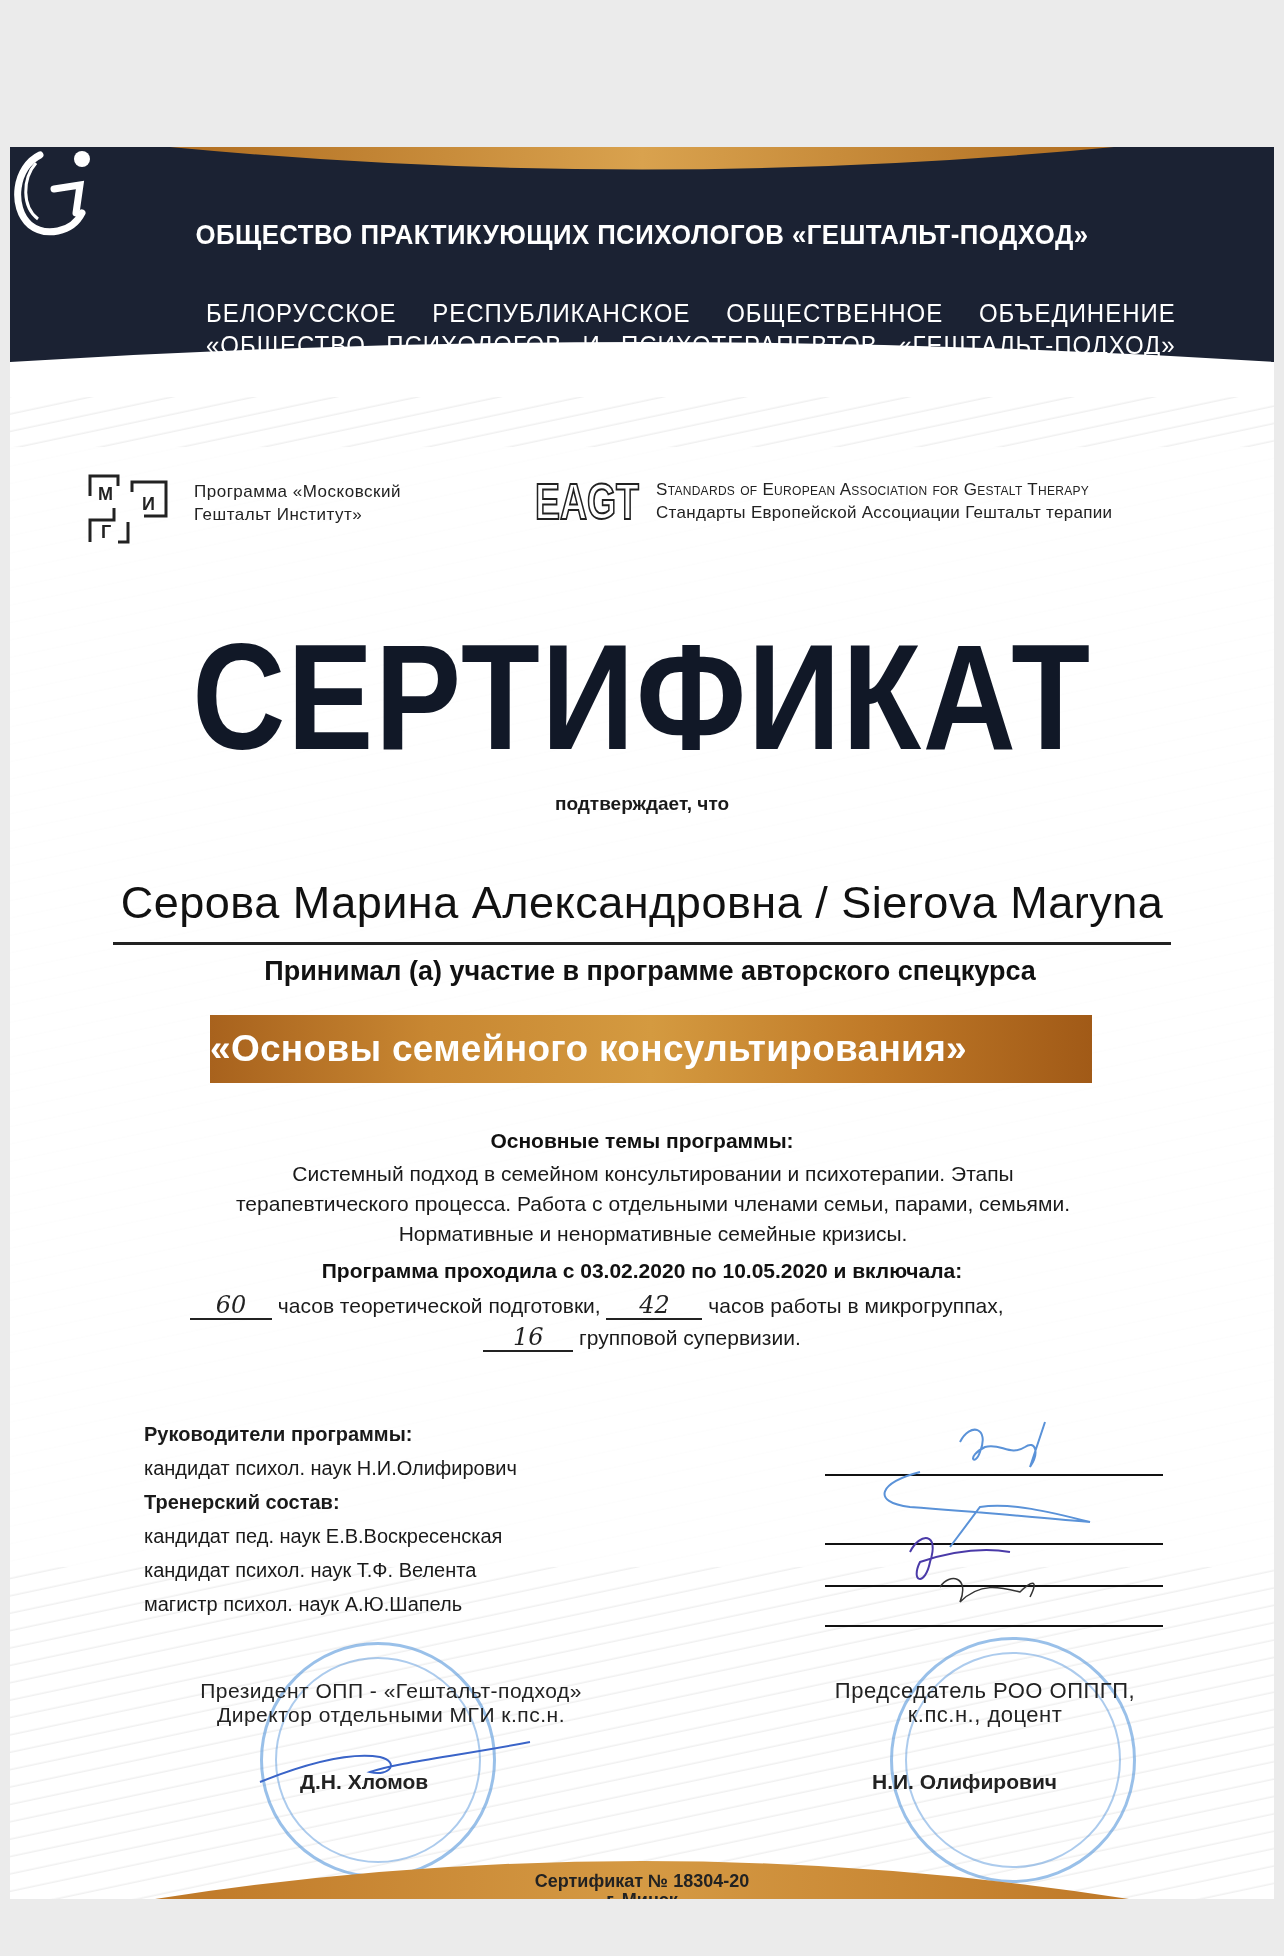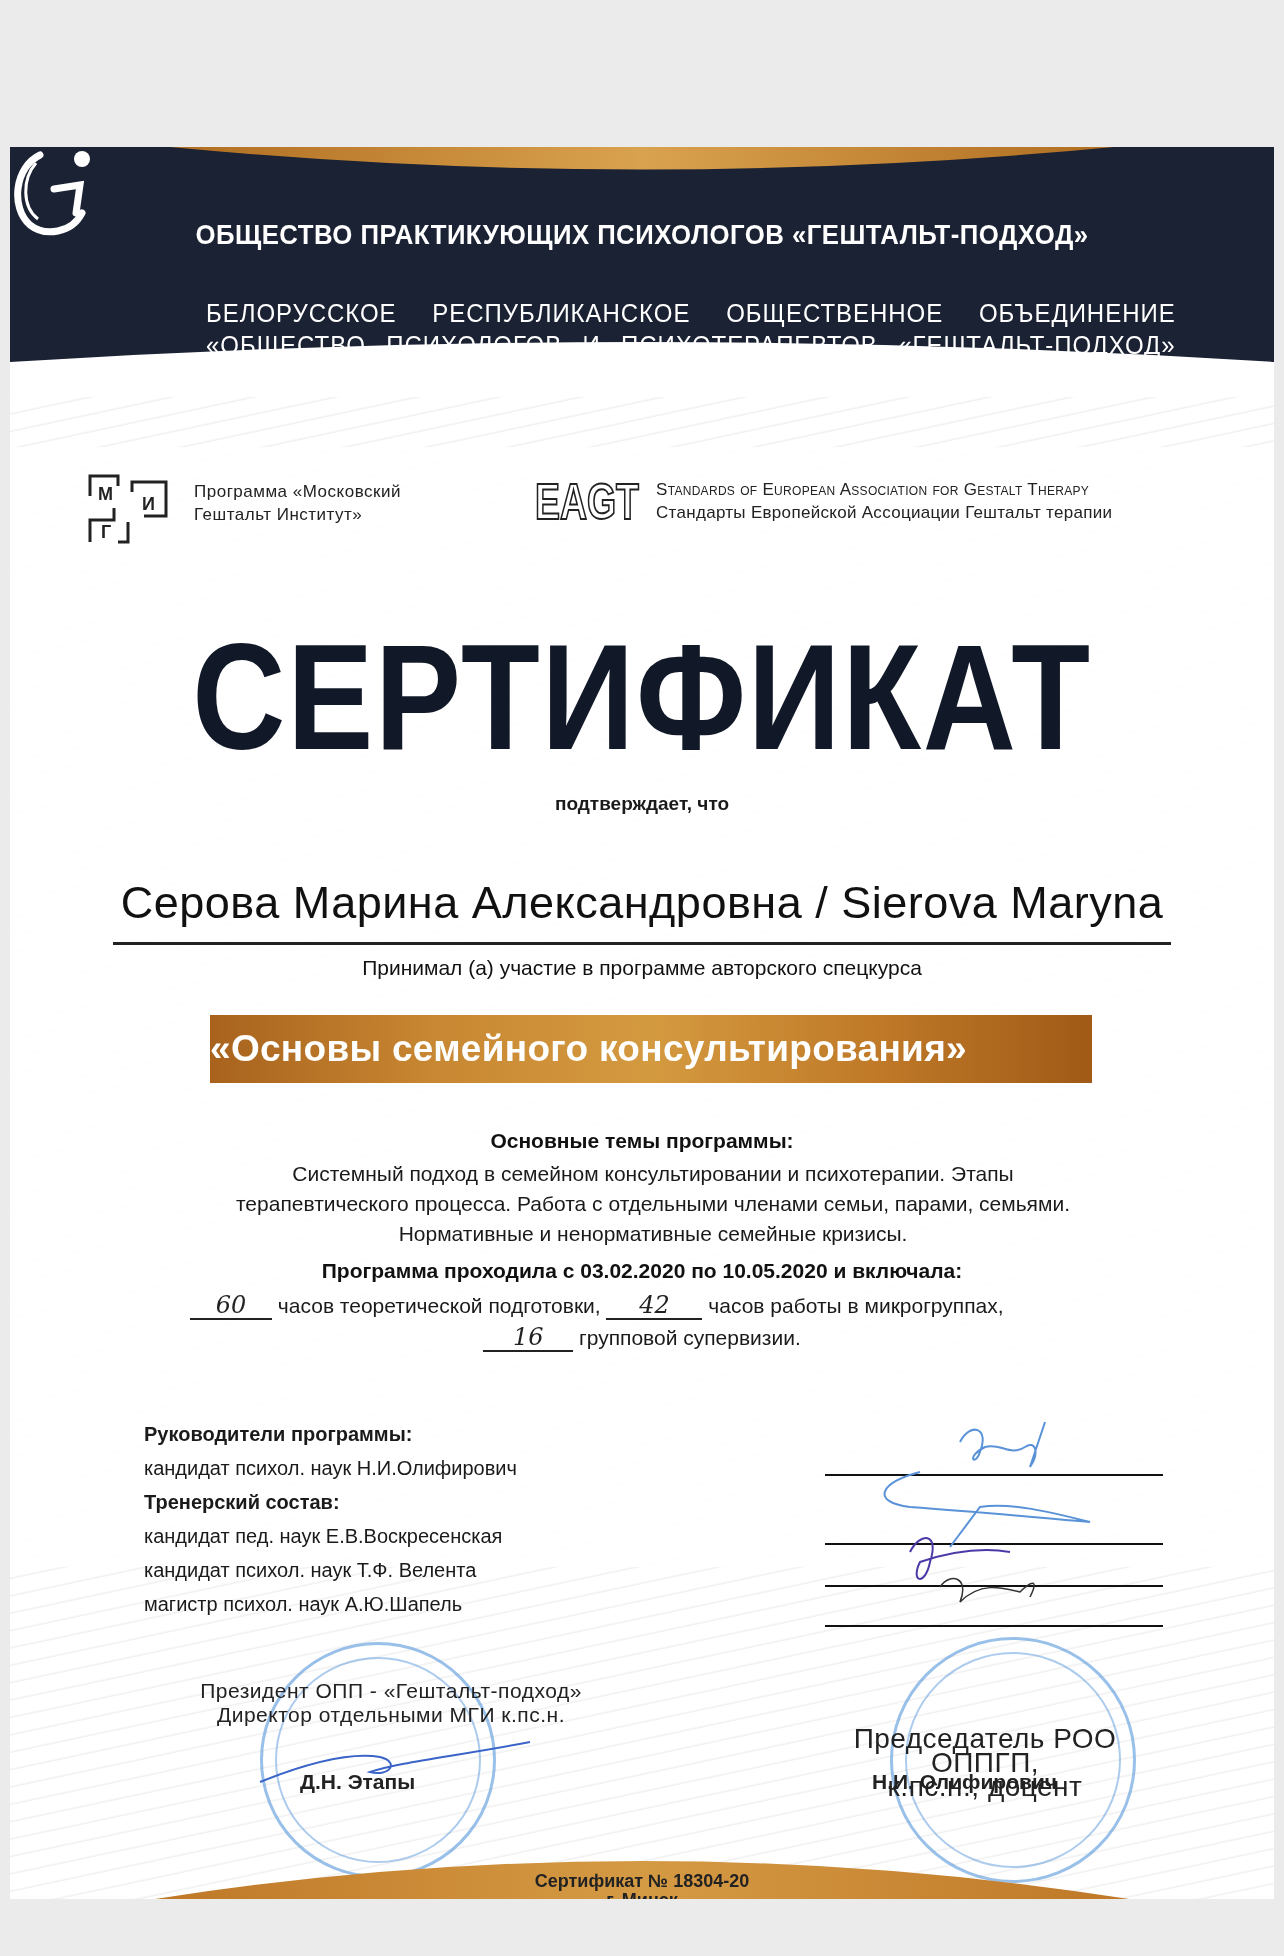--- a/index.html
+++ b/index.html
@@ -17,41 +17,41 @@
   
   .mgi-logo{position:absolute;left:78px;top:325px;width:82px;height:72px;}
   .mgi-text{position:absolute;left:184px;top:333px;font-size:17px;line-height:23px;color:#222;letter-spacing:.5px;}
   .eagt-logo{position:absolute;left:523px;top:328px;width:110px;height:50px;}
   .eagt-text{position:absolute;left:646px;top:331px;font-size:17px;line-height:23px;color:#222;letter-spacing:.3px;}
   
   .title{position:absolute;left:0;top:475px;width:100%;text-align:center;font-weight:bold;font-size:150px;line-height:150px;color:#111827;letter-spacing:2px;transform:scaleX(.86);font-family:"Liberation Sans",sans-serif;}
   .confirms{position:absolute;left:0;top:646px;width:100%;text-align:center;font-weight:bold;font-size:19px;color:#1a1a1a;}
   .name{position:absolute;left:50px;top:730px;width:1164px;text-align:center;font-size:45px;color:#111;letter-spacing:.5px;}
   .name-line{position:absolute;left:103px;top:795px;width:1058px;height:3px;background:#222;}
-  .participated{position:absolute;left:0;top:809px;width:100%;text-align:center;font-weight:normal;font-size:21px;color:#111;}
+  .participated{position:absolute;left:0;top:809px;width:100%;text-align:center;font-weight:bold;font-size:27px;color:#111;padding-left:8px;}
   .course-banner{position:absolute;left:200px;top:868px;width:882px;height:68px;
     background:linear-gradient(90deg,#a8621d 0%,#c88732 25%,#d49a40 50%,#c07a28 75%,#a15a17 100%);}
   .course-banner span{display:block;text-align:left;color:#fff;font-weight:bold;font-size:37px;line-height:68px;letter-spacing:.3px;}
   .topics-head{position:absolute;left:0;top:982px;width:100%;text-align:center;font-weight:bold;font-size:21px;}
   .topics{position:absolute;left:210px;top:1012px;width:866px;text-align:center;font-size:21px;line-height:30px;color:#1a1a1a;}
   .dates{position:absolute;left:0;top:1112px;width:100%;text-align:center;font-weight:bold;font-size:21px;}
   .hours-line{position:absolute;left:180px;top:1144px;width:940px;font-size:21px;line-height:30px;color:#1a1a1a;}
   .blank{display:inline-block;border-bottom:2px solid #222;text-align:center;font-style:italic;font-family:"DejaVu Serif",serif;font-size:24px;line-height:26px;color:#222;}
   .hours-line2{position:absolute;left:0;top:1176px;width:100%;text-align:center;font-size:21px;line-height:30px;color:#1a1a1a;}
   
   .staff{position:absolute;left:134px;top:1270px;font-size:20px;line-height:34px;color:#1a1a1a;}
   .staff .b{font-weight:bold;}
   .sig-line{position:absolute;left:815px;width:338px;height:2px;background:#111;}
   
   .stamp{position:absolute;border-radius:50%;border:3px solid rgba(70,140,215,.55);}
   .stamp::after{content:"";position:absolute;inset:12px;border-radius:50%;border:2px solid rgba(70,140,215,.45);}
   .sig-svg{position:absolute;}
   .president{position:absolute;left:146px;top:1532px;width:470px;text-align:center;font-size:21px;line-height:24px;color:#222;letter-spacing:.5px;}
   .pres-name{position:absolute;left:290px;top:1623px;font-weight:bold;font-size:21px;color:#222;}
-  .chair{position:absolute;left:790px;top:1580px;width:370px;text-align:center;font-size:28px;line-height:24px;color:#222;letter-spacing:.5px;}
+  .chair{position:absolute;left:790px;top:1532px;width:370px;text-align:center;font-size:22px;line-height:24px;color:#222;letter-spacing:.5px;}
   .chair-name{position:absolute;left:862px;top:1623px;font-weight:bold;font-size:21px;color:#222;}
   
   .footer{position:absolute;left:0;top:1690px;width:100%;height:90px;}
   .footer svg{position:absolute;left:0;top:0;}
   .cert-no{position:absolute;left:0;top:1725px;width:100%;text-align:center;font-weight:bold;font-size:18px;line-height:19px;color:#222;}
 </style>
 </head>
 <body>
 
 <div class="page">
@@ -152,21 +152,21 @@
   <div class="stamp" style="left:250px;top:1495px;width:230px;height:230px"></div>
   <div class="stamp" style="left:880px;top:1490px;width:240px;height:240px"></div>
 
   <div class="president">
     <div>Президент ОПП - «Гештальт-подход»</div>
     <div>Директор отдельными МГИ к.пс.н.</div>
   </div>
   <svg class="sig-svg" style="left:240px;top:1585px" width="300" height="60" viewBox="0 0 300 60">
     <path d="M10 50 C60 30 100 20 130 25 C150 30 140 45 120 40 C150 30 200 25 280 10" fill="none" stroke="#3a64c8" stroke-width="2"></path>
   </svg>
-  <div class="pres-name">Д.Н. Этапы</div>
+  <div class="pres-name">Д.Н. Хломов</div>
 
   <div class="chair">
     <div>Председатель РОО ОППГП,</div>
     <div>к.пс.н., доцент</div>
   </div>
   <div class="chair-name">Н.И. Олифирович</div>
 
   <div class="footer">
     <svg width="1264" height="90" viewBox="0 0 1264 90">
       <defs>

